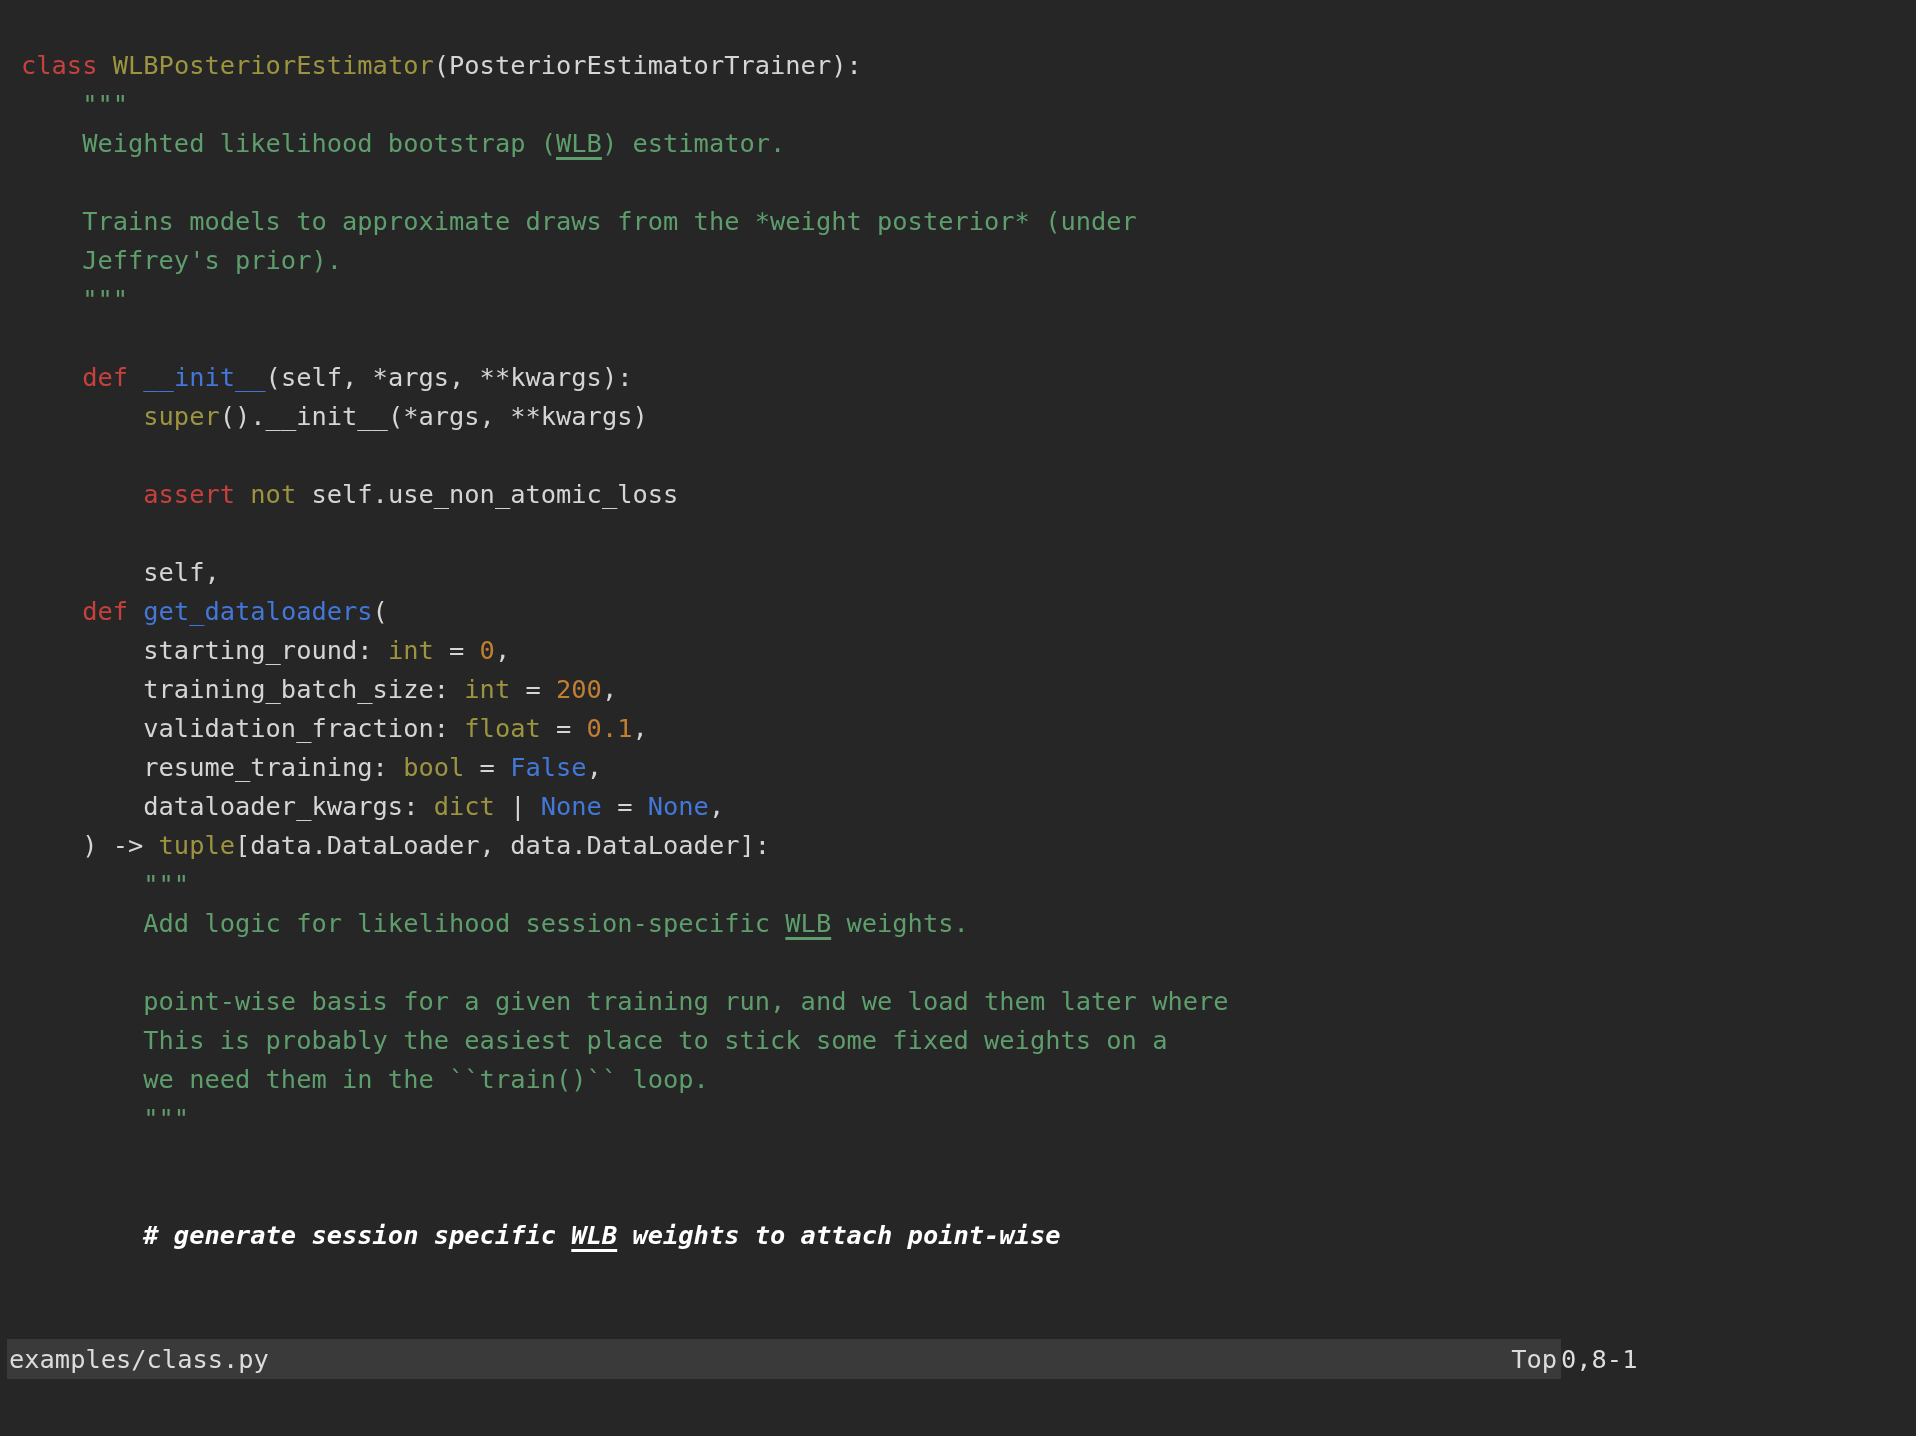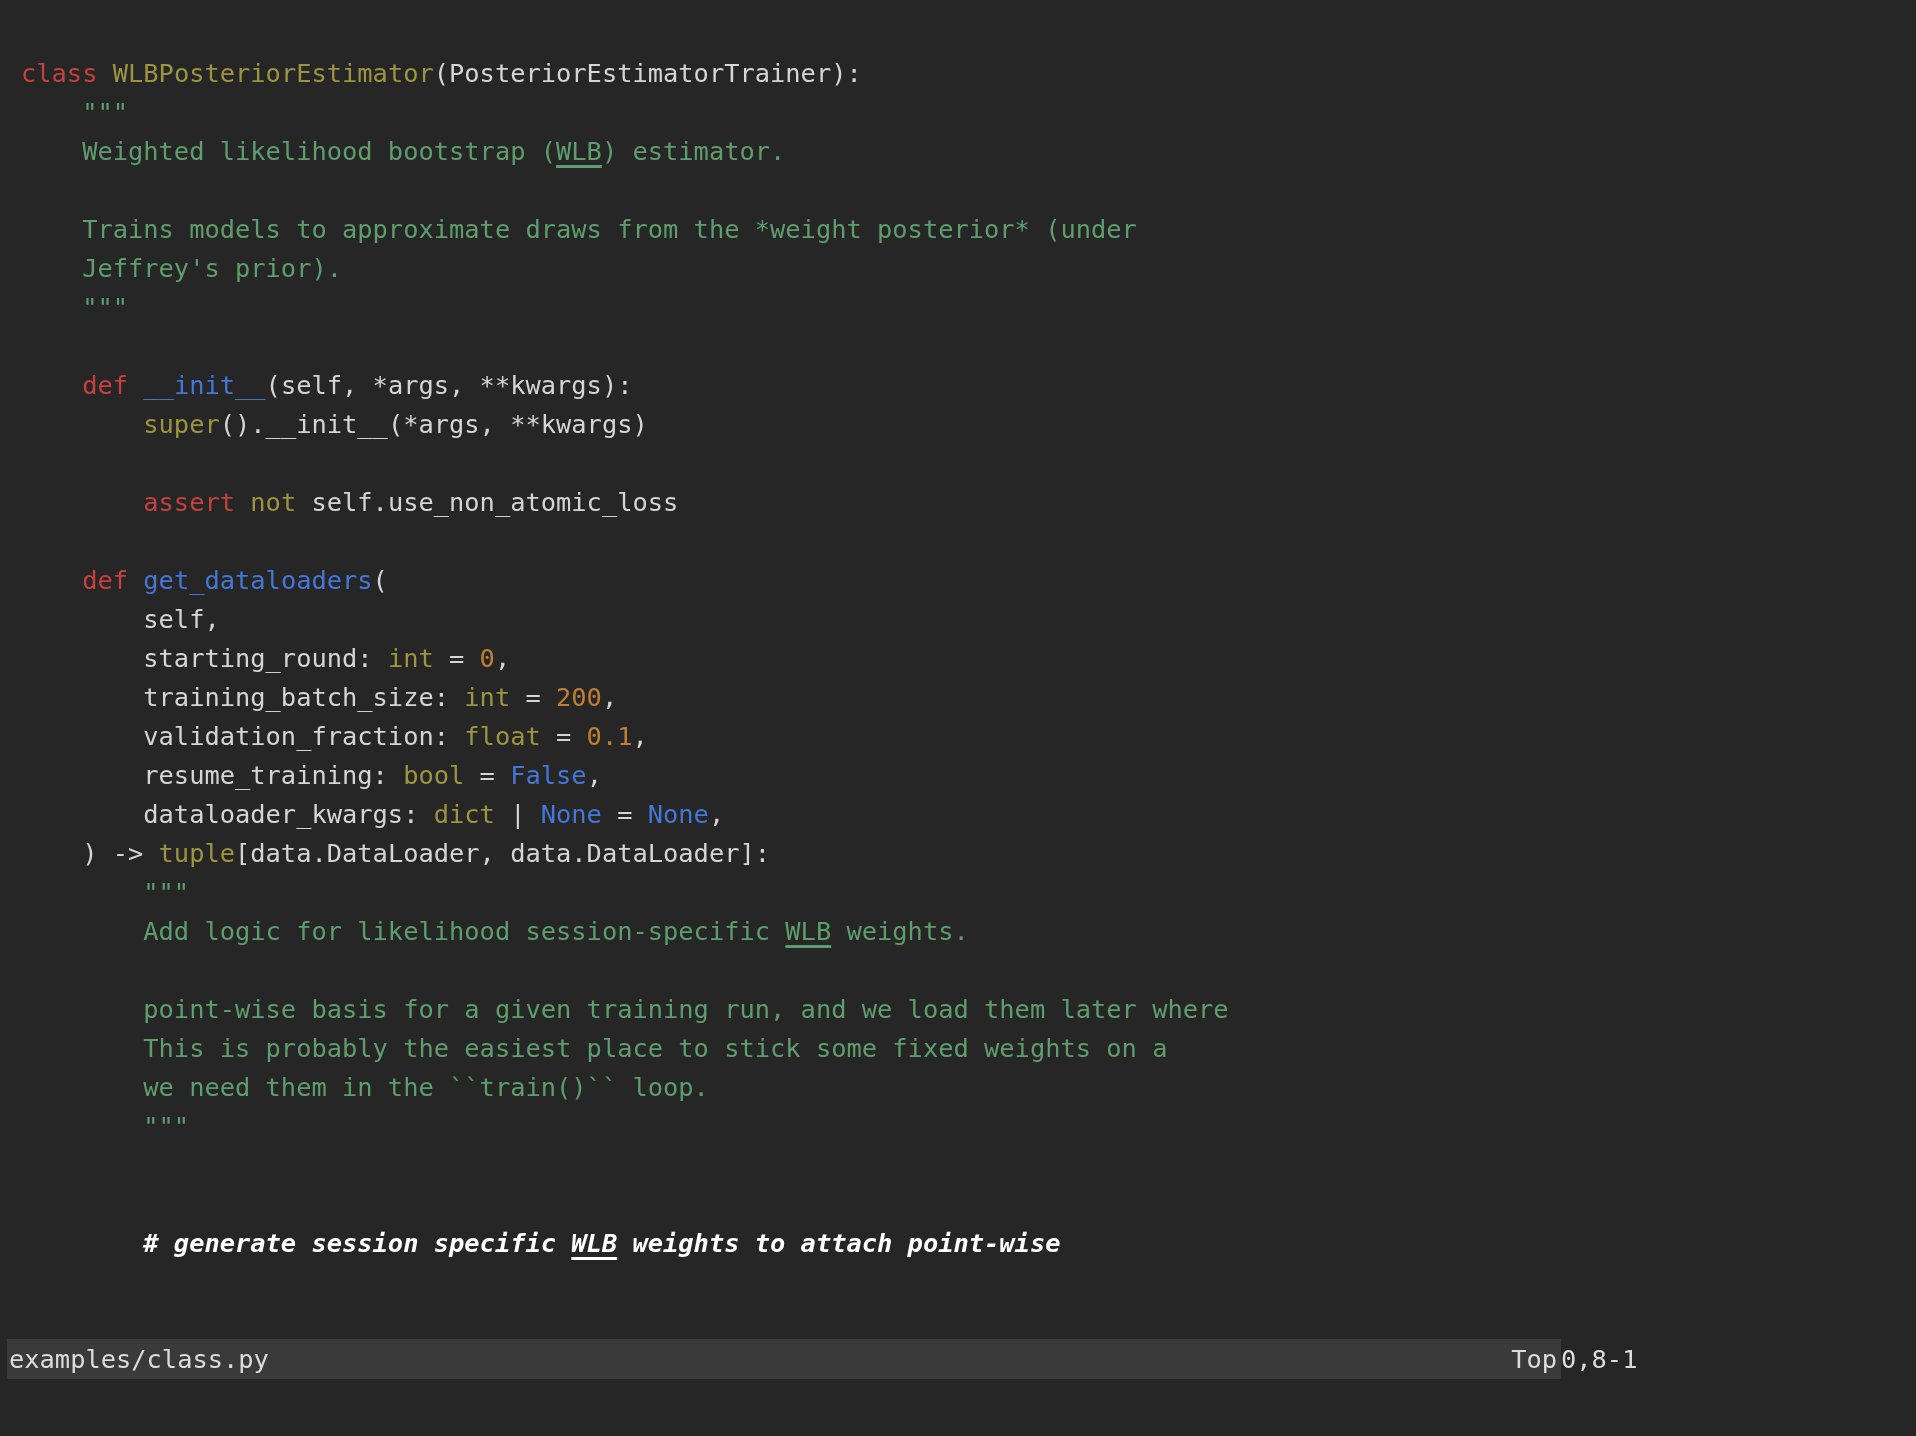--- a/index.html
+++ b/index.html
@@ -12,21 +12,21 @@
     font-family: "DejaVu Sans Mono", "Liberation Mono", monospace;
   }
   .screen {
     position: relative;
     width: 1916px;
     height: 1436px;
     background: #262626;
   }
   .code {
     position: absolute;
-    top: 54px;
+    top: 46px;
     left: 21px;
     right: 0;
     font-size: 25.4px;
   }
   .line {
     height: 39px;
     line-height: 39px;
     white-space: pre;
   }
   .c-fg   { color: #d5d5d5; }
@@ -89,22 +89,22 @@
       <div class="line"></div>
       <div class="line"><span class="c-str">    Trains models to approximate draws from the *weight posterior* (under</span></div>
       <div class="line"><span class="c-str">    Jeffrey's prior).</span></div>
       <div class="line"><span class="c-str">    """</span></div>
       <div class="line"></div>
       <div class="line"><span class="c-fg">    </span><span class="c-kw">def</span><span class="c-fg"> </span><span class="c-fn">__init__</span><span class="c-fg">(self, *args, **kwargs):</span></div>
       <div class="line"><span class="c-fg">        </span><span class="c-type">super</span><span class="c-fg">().__init__(*args, **kwargs)</span></div>
       <div class="line"></div>
       <div class="line"><span class="c-fg">        </span><span class="c-kw">assert</span><span class="c-fg"> </span><span class="c-type">not</span><span class="c-fg"> self.use_non_atomic_loss</span></div>
       <div class="line"></div>
+      <div class="line"><span class="c-fg">        self,</span></div>
       <div class="line"><span class="c-fg">    </span><span class="c-kw">def</span><span class="c-fg"> </span><span class="c-fn">get_dataloaders</span><span class="c-fg">(</span></div>
-      <div class="line"><span class="c-fg">        self,</span></div>
       <div class="line"><span class="c-fg">        starting_round: </span><span class="c-type">int</span><span class="c-fg"> = </span><span class="c-num">0</span><span class="c-fg">,</span></div>
       <div class="line"><span class="c-fg">        training_batch_size: </span><span class="c-type">int</span><span class="c-fg"> = </span><span class="c-num">200</span><span class="c-fg">,</span></div>
       <div class="line"><span class="c-fg">        validation_fraction: </span><span class="c-type">float</span><span class="c-fg"> = </span><span class="c-num">0.1</span><span class="c-fg">,</span></div>
       <div class="line"><span class="c-fg">        resume_training: </span><span class="c-type">bool</span><span class="c-fg"> = </span><span class="c-fn">False</span><span class="c-fg">,</span></div>
       <div class="line"><span class="c-fg">        dataloader_kwargs: </span><span class="c-type">dict</span><span class="c-fg"> | </span><span class="c-fn">None</span><span class="c-fg"> = </span><span class="c-fn">None</span><span class="c-fg">,</span></div>
       <div class="line"><span class="c-fg">    ) -&gt; </span><span class="c-type">tuple</span><span class="c-fg">[data.DataLoader, data.DataLoader]:</span></div>
       <div class="line"><span class="c-str">        """</span></div>
       <div class="line"><span class="c-str">        Add logic for likelihood session-specific </span><span class="c-str u">WLB</span><span class="c-str"> weights.</span></div>
       <div class="line"></div>
       <div class="line"><span class="c-str">        point-wise basis for a given training run, and we load them later where</span></div>

